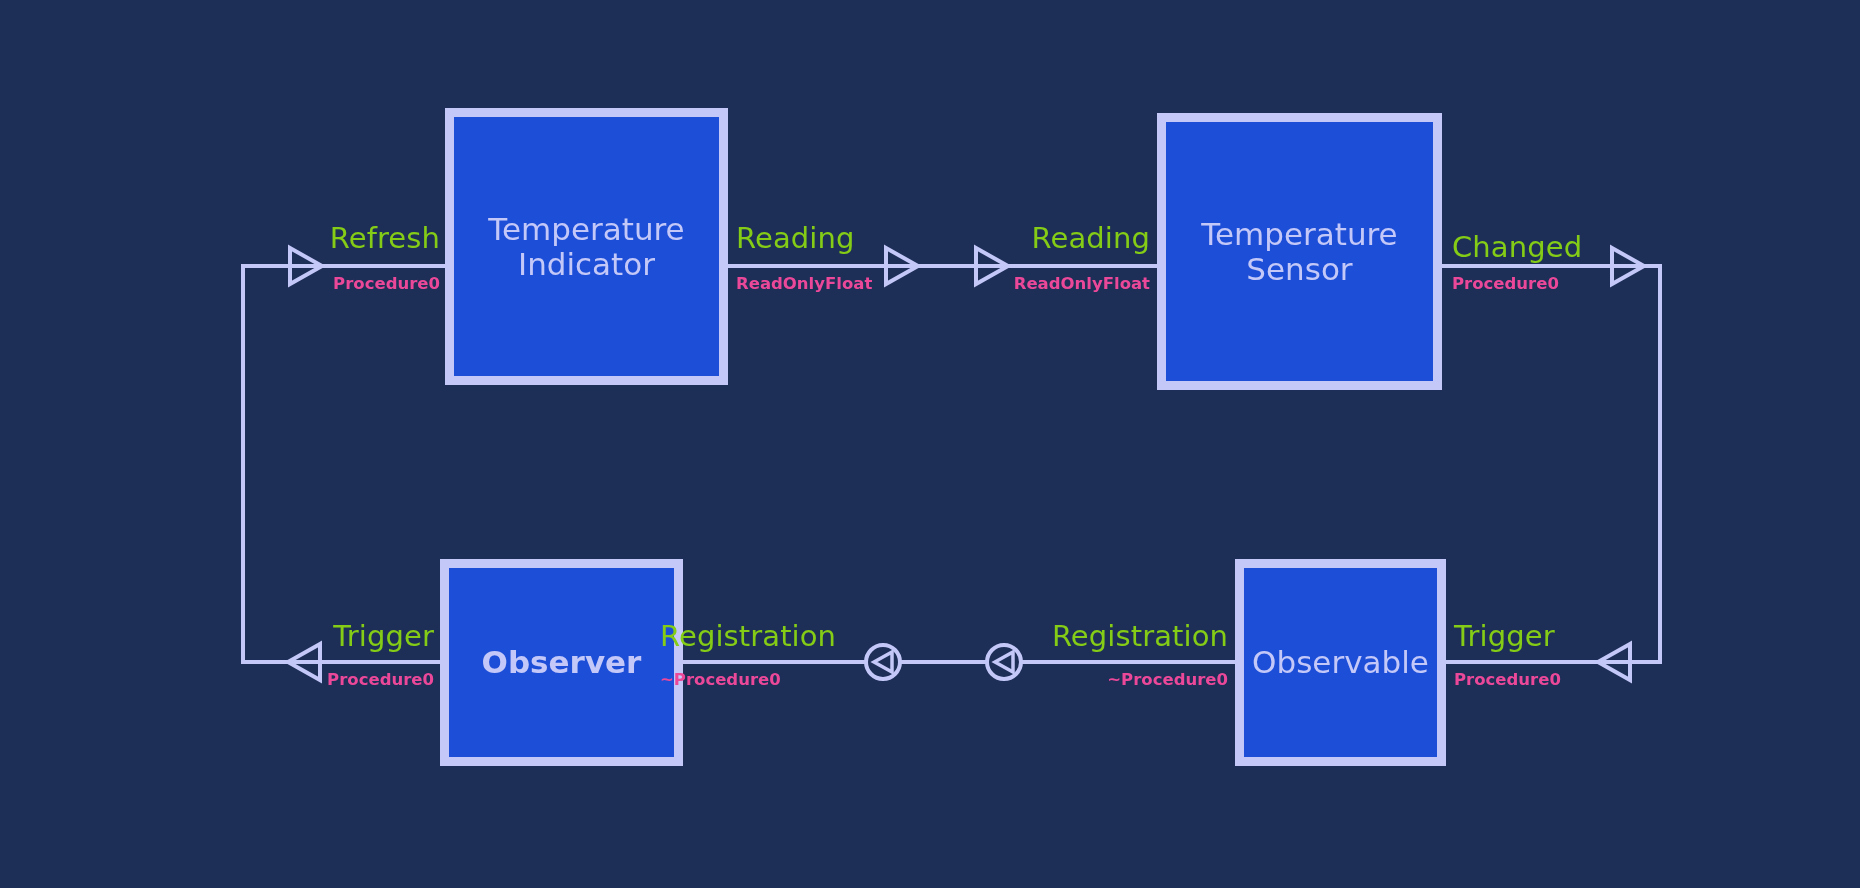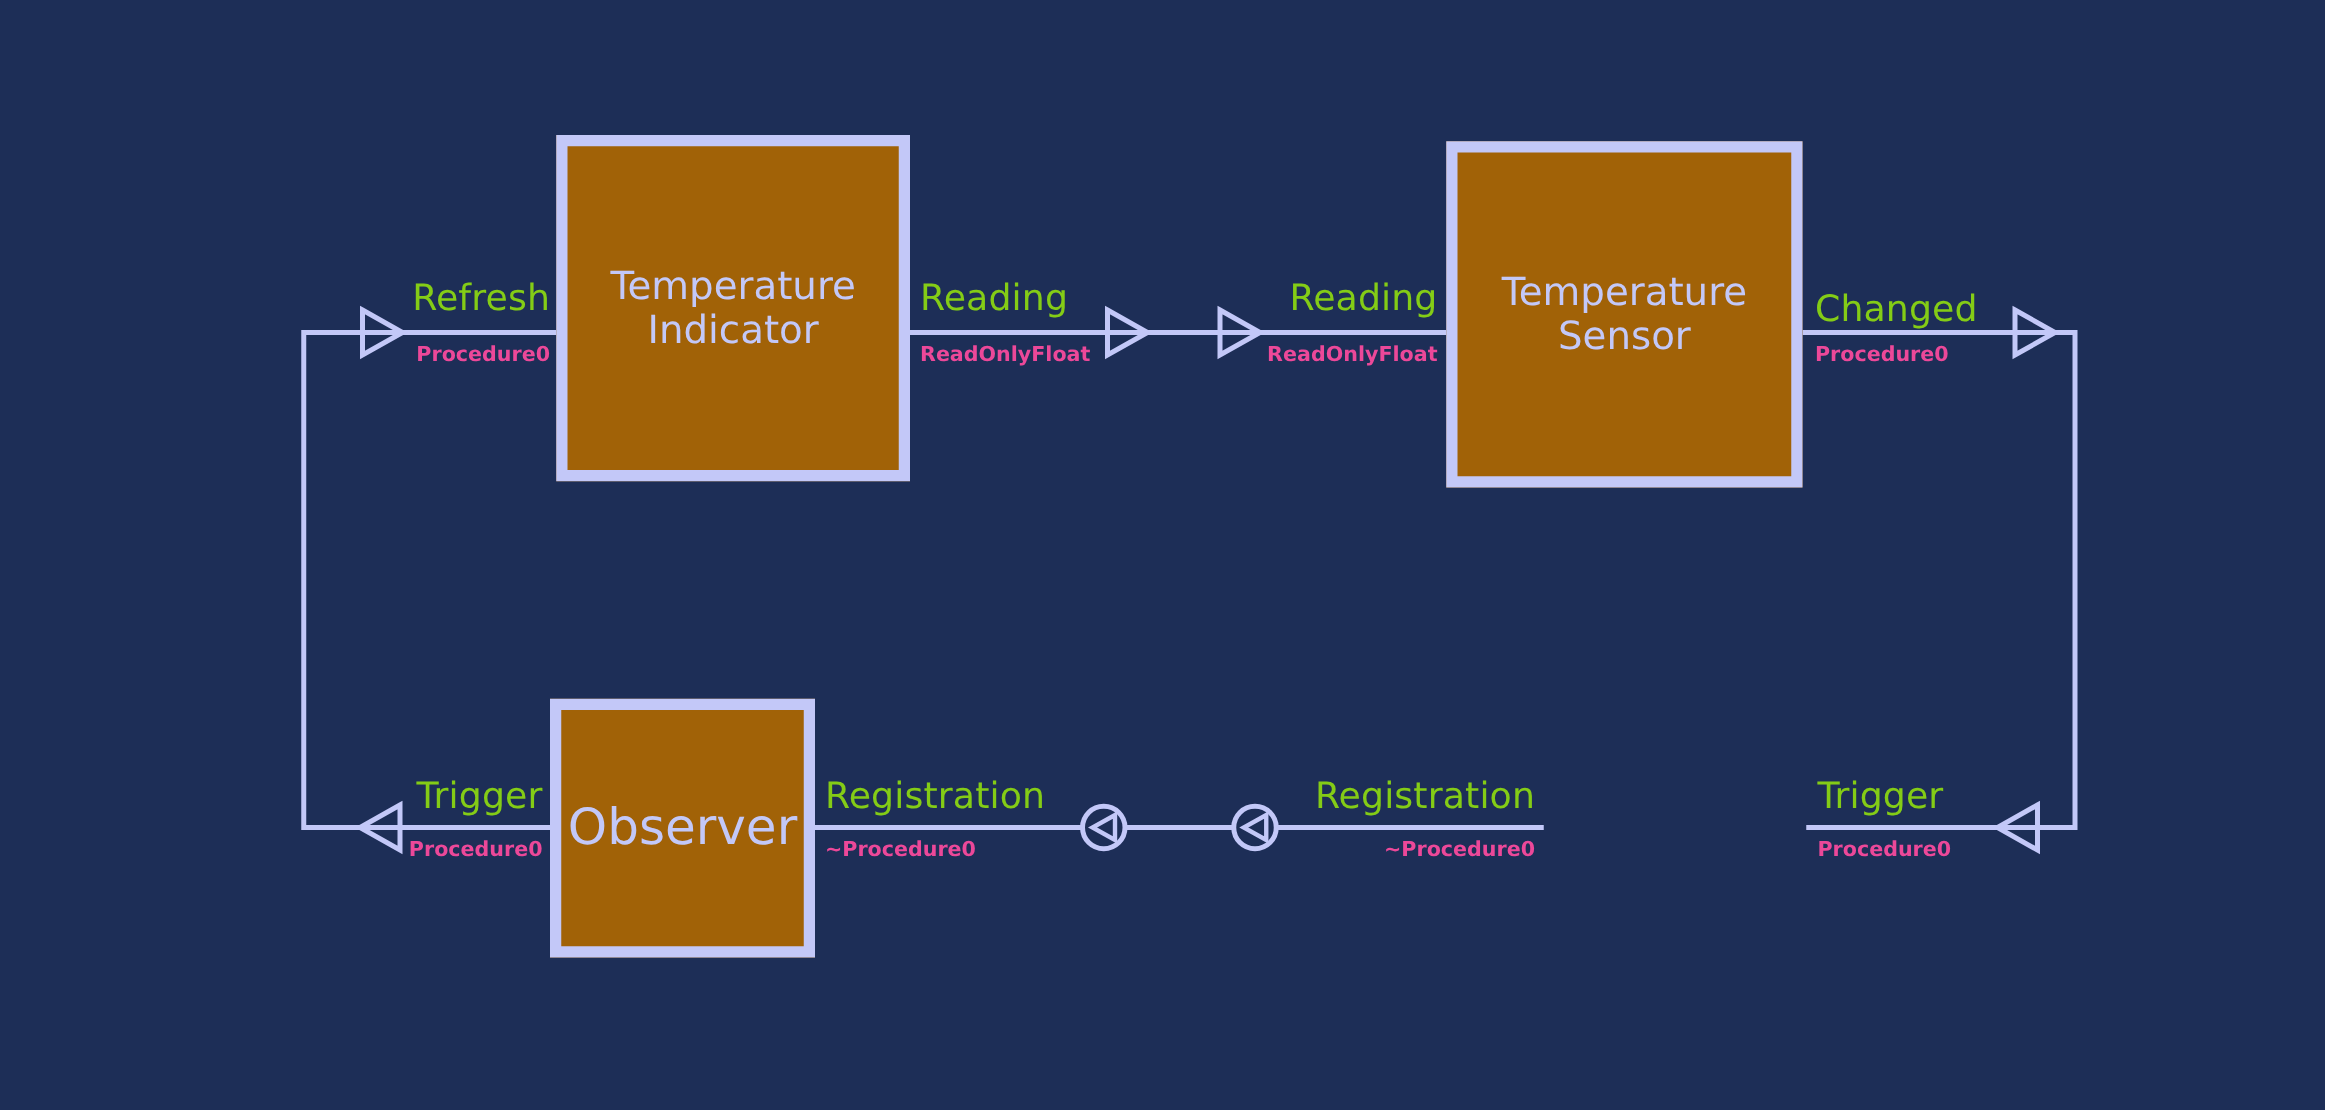--- a/index.html
+++ b/index.html
@@ -22,21 +22,21 @@
   svg#wires {
     position: absolute;
     left: 0; top: 0;
     width: 1860px;
     height: 888px;
   }
   .box {
     position: absolute;
     box-sizing: border-box;
     border: 9px solid #c3c8f8;
-    background: #a16207;
+    background: #1d4ed8;
     display: flex;
     align-items: center;
     justify-content: center;
     text-align: center;
     color: #c3c8f8;
     line-height: 1.12;
     white-space: pre-line;
   }
   .box-label {
     display: block;
@@ -97,24 +97,27 @@
   <div class="box" style="left:445px; top:108px; width:283px; height:277px; font-size:31px;">
     <span class="box-label">Temperature
 Indicator</span>
   </div>
 
   <div class="box" style="left:1157px; top:113px; width:285px; height:277px; font-size:31px;">
     <span class="box-label">Temperature
 Sensor</span>
   </div>
 
-  <div class="box" style="left:440px; top:559px; width:212px; height:207px; font-size:40px;">
+  <div class="box" style="left:440px; top:559px; width:243px; height:207px; font-size:31px;font-weight:bold;">
     <span class="box-label">Observer</span>
   </div>
 
+  <div class="box" style="left:1235px; top:559px; width:211px; height:207px; font-size:31px;">
+    <span class="box-label">Observable</span>
+  </div>
 
   <div class="port-label pl-left" style="left:440px; top:221px;">Refresh</div>
   <div class="port-type pl-left" style="left:440px; top:274px;">Procedure0</div>
 
   <div class="port-label pl-right" style="left:736px; top:221px;">Reading</div>
   <div class="port-type pl-right" style="left:736px; top:274px;">ReadOnlyFloat</div>
 
   <div class="port-label pl-left" style="left:1150px; top:221px;">Reading</div>
   <div class="port-type pl-left" style="left:1150px; top:274px;">ReadOnlyFloat</div>
 

